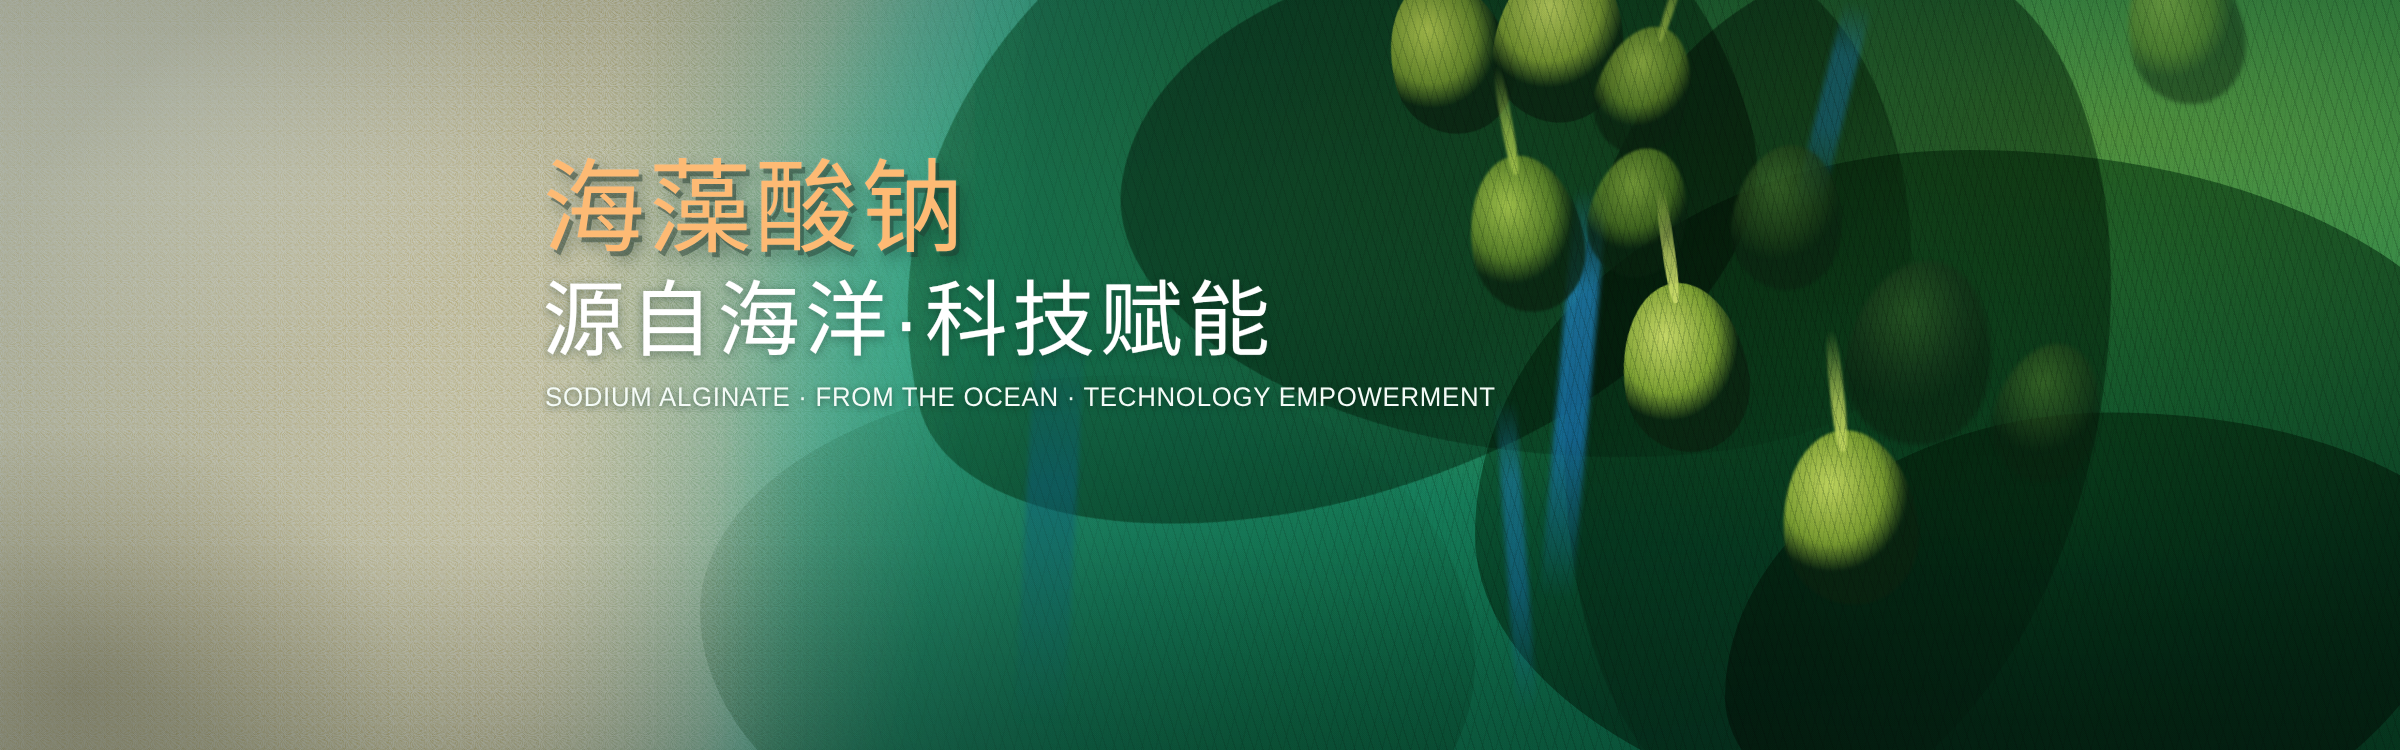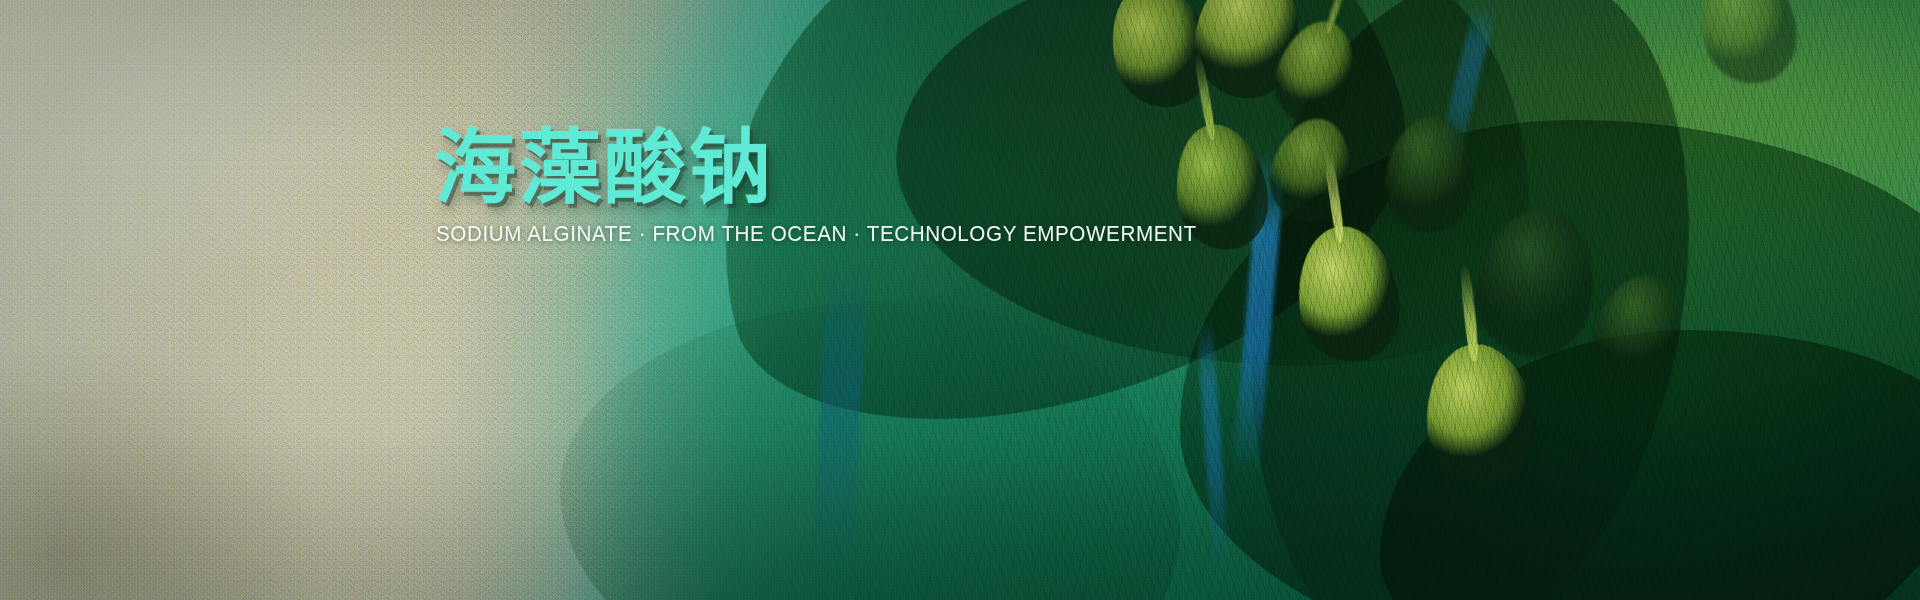--- a/index.html
+++ b/index.html
@@ -218,25 +218,25 @@
   
   .copy{
     position:absolute;
     left:434px; top:126px;
     width:780px;
     z-index:30;
   }
   .headline{
     margin:0;
     font-family:"Liberation Sans","DejaVu Sans",sans-serif;
-    font-weight:700;
+    font-weight:400;
     font-size:82px;
     line-height:1.02;
     letter-spacing:3px;
-    color:#5eead4;
+    color:#fdba74;
     text-shadow:
        3px 4px 0 rgba(30,55,45,.45),
        5px 7px 12px rgba(12,40,30,.40),
        0 0 2px rgba(255,255,255,.35);
     white-space:nowrap;
   }
   .subhead{
     margin:10px 0 0 0;
     font-family:"Liberation Sans","DejaVu Sans",sans-serif;
     font-weight:300;
@@ -312,16 +312,17 @@
   <div class="sand"></div>
   <div class="grain"></div>
   <div class="grain2"></div>
   <div class="sand-light"></div>
 
   <div class="grade"></div>
   <div class="noise"></div>
 
   <div class="copy">
     <h1 class="headline">海藻酸钠</h1>
+    <h2 class="subhead">源自海洋·科技赋能</h2>
     <p class="tagline">SODIUM ALGINATE · FROM THE OCEAN · TECHNOLOGY EMPOWERMENT</p>
   </div>
 
 </div>
 
 </body></html>

